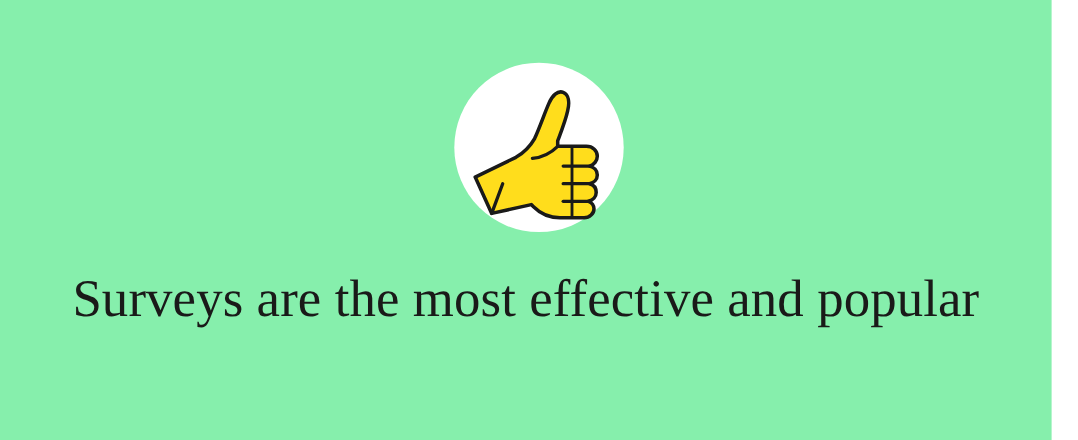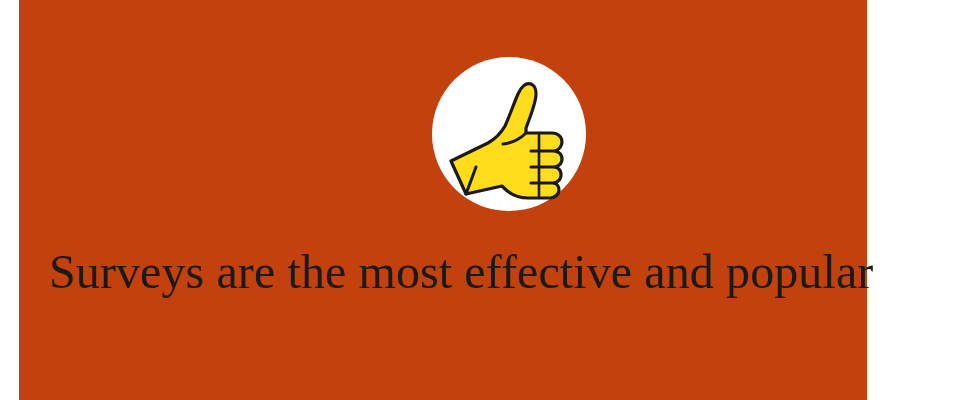--- a/index.html
+++ b/index.html
@@ -7,28 +7,27 @@
     padding: 0;
   }
   body {
     width: 980px;
     height: 400px;
     overflow: hidden;
     font-family: "Liberation Serif", "DejaVu Serif", serif;
   }
   .slide {
     position: relative;
-    width: 848px;
+    width: 956px;
     height: 400px;
-    background: #c2410c;
+    background: #86efac;
     display: flex;
     flex-direction: column;
     align-items: center;
     box-sizing: border-box;
-    margin-left: 19px;
   }
   .icon-badge {
     position: absolute;
     left: 413px;
     top: 57px;
     width: 154px;
     height: 154px;
     border-radius: 50%;
     background: #FFFFFF;
     display: flex;

